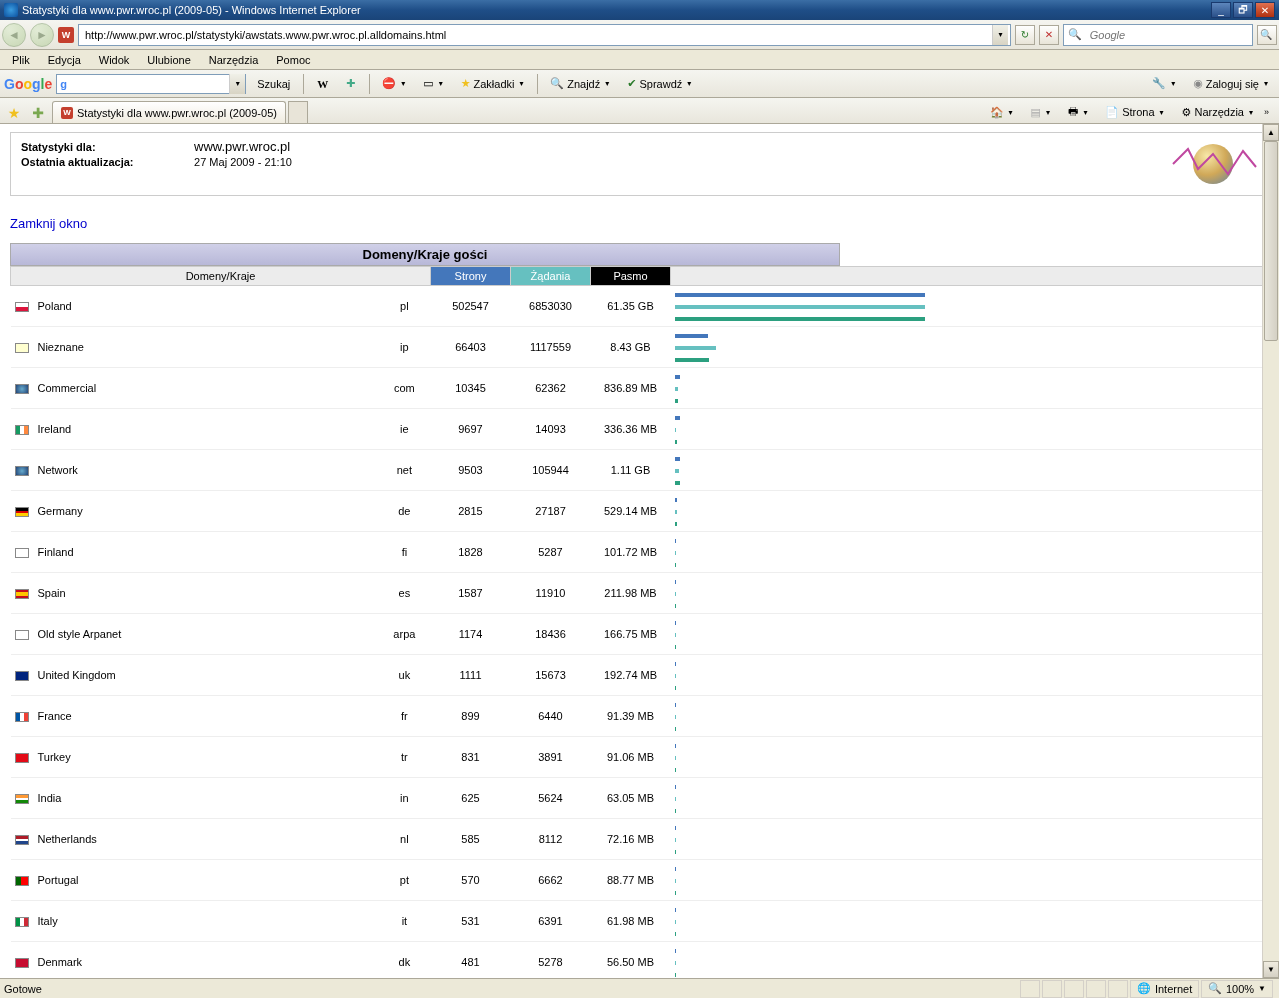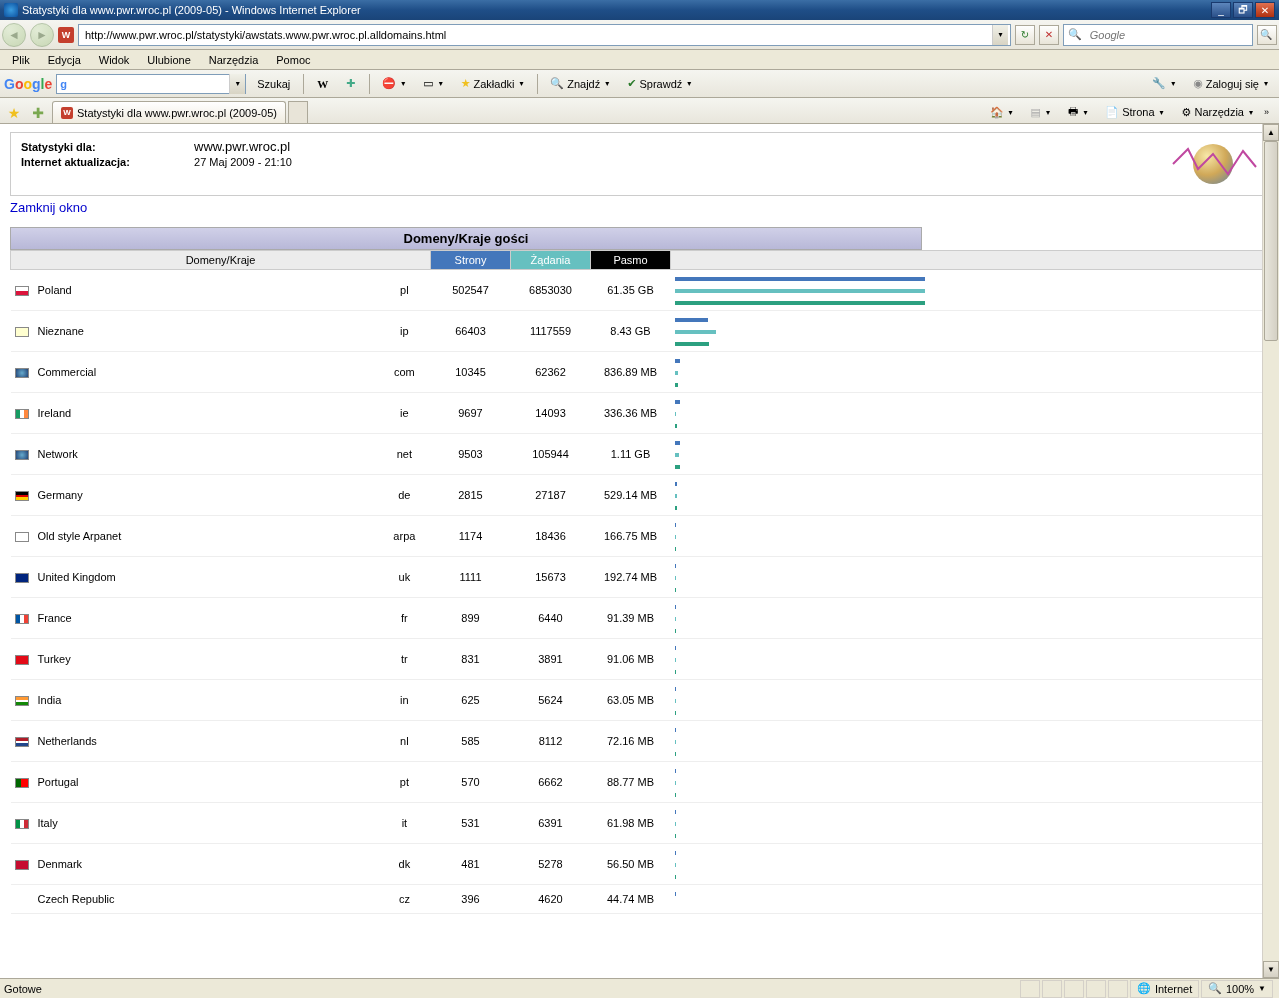--- a/index.html
+++ b/index.html
@@ -31,21 +31,21 @@
 .sep { width: 1px; height: 20px; background: #aca899; margin: 0 2px; }
 .tabbar { background: linear-gradient(#f5f5f0,#e8e6dc); height: 26px; display: flex; align-items: flex-end; border-bottom: 1px solid #aca899; padding: 0 4px; }
 .favstar { width: 20px; height: 20px; display: flex; align-items: center; justify-content: center; color: #f0c020; font-size: 14px; margin-right: 4px; cursor: pointer; }
 .tab { height: 22px; padding: 0 8px; display: flex; align-items: center; gap: 4px; background: linear-gradient(#fff,#f0ece0); border: 1px solid #aca899; border-bottom: none; border-radius: 3px 3px 0 0; font-size: 11px; max-width: 300px; cursor: pointer; }
 .tabplus { width: 20px; height: 22px; border: 1px solid #aca899; border-bottom: none; background: #e8e4d8; margin-left: 2px; }
 .righttools { margin-left: auto; display: flex; align-items: center; gap: 4px; padding-right: 6px; }
 .content { flex: 1; background: #fff; overflow: auto; padding: 8px 10px; position: relative; }
 .scrollbar-right { position: absolute; right: 0; top: 0; bottom: 0; width: 17px; background: #ece9d8; border-left: 1px solid #d4d0c8; }
 .sbthumb { position: absolute; left: 1px; right: 1px; top: 17px; height: 200px; background: linear-gradient(to right,#e8e6dc,#d4d0c4); border: 1px solid #aca899; border-radius: 2px; }
 .sbbtn { position: absolute; left: 0; right: 0; height: 17px; background: linear-gradient(#f0ece0,#d4d0c4); border: 1px solid #aca899; display: flex; align-items: center; justify-content: center; font-size: 8px; }
-.infobox { border: 1px solid #ccc; padding: 6px 10px; margin-bottom: 4px; display: flex; }
+.infobox { border: 1px solid #ccc; padding: 6px 10px; margin-bottom: 20px; display: flex; }
 .infoleft { flex: 1; }
 .infoleft div { margin-bottom: 2px; }
 .infoleft b { display: inline-block; width: 170px; }
 .globe { width: 90px; height: 50px; position: relative; }
 .globe .ball { width: 40px; height: 40px; border-radius: 50%; background: radial-gradient(circle at 35% 30%,#f8e8a8,#d0a858,#6080a0); position: absolute; left: 25px; top: 5px; }
 .globe svg { position: absolute; left: 0; top: 0; }
 .closelink { color: #0000cc; font-size: 13px; cursor: pointer; }
 .table-title { background: linear-gradient(#d0d0e8,#b8b8d8); text-align: center; font-weight: bold; padding: 3px; font-size: 13px; border: 1px solid #aaa; }
 table.main { width: 100%; border-collapse: collapse; font-size: 11px; }
 table.main th { background: #ececec; border: 1px solid #ccc; padding: 3px; font-weight: normal; }
@@ -179,32 +179,32 @@
         <span>Narzędzia</span>
       </div>
     <span style="font-size:9px;cursor:pointer">»</span>
   </div>
 </div>
 
 <div class="content">
   <div class="infobox">
     <div class="infoleft">
       <div><b>Statystyki dla:</b> <span style="font-size:13px">www.pwr.wroc.pl</span></div>
-      <div><b>Internet aktualizacja:</b> <span>27 Maj 2009 - 21:10</span></div>
+      <div><b>Ostatnia aktualizacja:</b> <span>27 Maj 2009 - 21:10</span></div>
     </div>
     <div class="globe">
       <div class="ball"></div>
       <svg width="90" height="50">
           <polyline points="5,25 20,10 30,30 45,15 60,35 75,12 88,28" stroke="#c048a0" stroke-width="2" fill="none"></polyline>
         </svg>
     </div>
   </div>
   <div><span class="closelink">Zamknij okno</span></div>
   <br>
-  <div class="table-title" style="width:912px">Domeny/Kraje gości</div>
+  <div class="table-title" style="width:830px">Domeny/Kraje gości</div>
   <table class="main">
     <tbody>
         <tr>
       <th colspan="3" style="width:420px">Domeny/Kraje</th>
       <th class="strony" style="width:80px">Strony</th>
       <th class="zadania" style="width:80px">Żądania</th>
       <th class="pasmo" style="width:80px">Pasmo</th>
       <th>&nbsp;</th>
     </tr>
     </tbody>
@@ -255,20 +255,38 @@
           <td class="bars"><span class="bar b1" style="width:5px"></span><br><span class="bar b2" style="width:4px"></span><br><span class="bar b3" style="width:5px"></span></td>
         </tr>
         <tr>
           <td class="flag"><span class="flagicon" style="background:linear-gradient(#000 33%,#dd0000 33% 66%,#ffce00 66%)"></span></td>
           <td class="name" style="width:330px">Germany</td>
           <td style="width:50px">de</td>
           <td>2815</td>
           <td>27187</td>
           <td>529.14 MB</td>
           <td class="bars"><span class="bar b1" style="width:2px"></span><br><span class="bar b2" style="width:2px"></span><br><span class="bar b3" style="width:2px"></span></td>
+        </tr>
+        <tr>
+          <td class="flag"><span class="flagicon" style="background:#fff"></span></td>
+          <td class="name" style="width:330px">Finland</td>
+          <td style="width:50px">fi</td>
+          <td>1828</td>
+          <td>5287</td>
+          <td>101.72 MB</td>
+          <td class="bars"><span class="bar b1" style="width:1px"></span><br><span class="bar b2" style="width:1px"></span><br><span class="bar b3" style="width:1px"></span></td>
+        </tr>
+        <tr>
+          <td class="flag"><span class="flagicon" style="background:linear-gradient(#c60b1e 25%,#ffc400 25% 75%,#c60b1e 75%)"></span></td>
+          <td class="name" style="width:330px">Spain</td>
+          <td style="width:50px">es</td>
+          <td>1587</td>
+          <td>11910</td>
+          <td>211.98 MB</td>
+          <td class="bars"><span class="bar b1" style="width:1px"></span><br><span class="bar b2" style="width:1px"></span><br><span class="bar b3" style="width:1px"></span></td>
         </tr>
         <tr>
           <td class="flag"><span class="flagicon" style="background:#fff"></span></td>
           <td class="name" style="width:330px">Old style Arpanet</td>
           <td style="width:50px">arpa</td>
           <td>1174</td>
           <td>18436</td>
           <td>166.75 MB</td>
           <td class="bars"><span class="bar b1" style="width:1px"></span><br><span class="bar b2" style="width:1px"></span><br><span class="bar b3" style="width:1px"></span></td>
         </tr>

